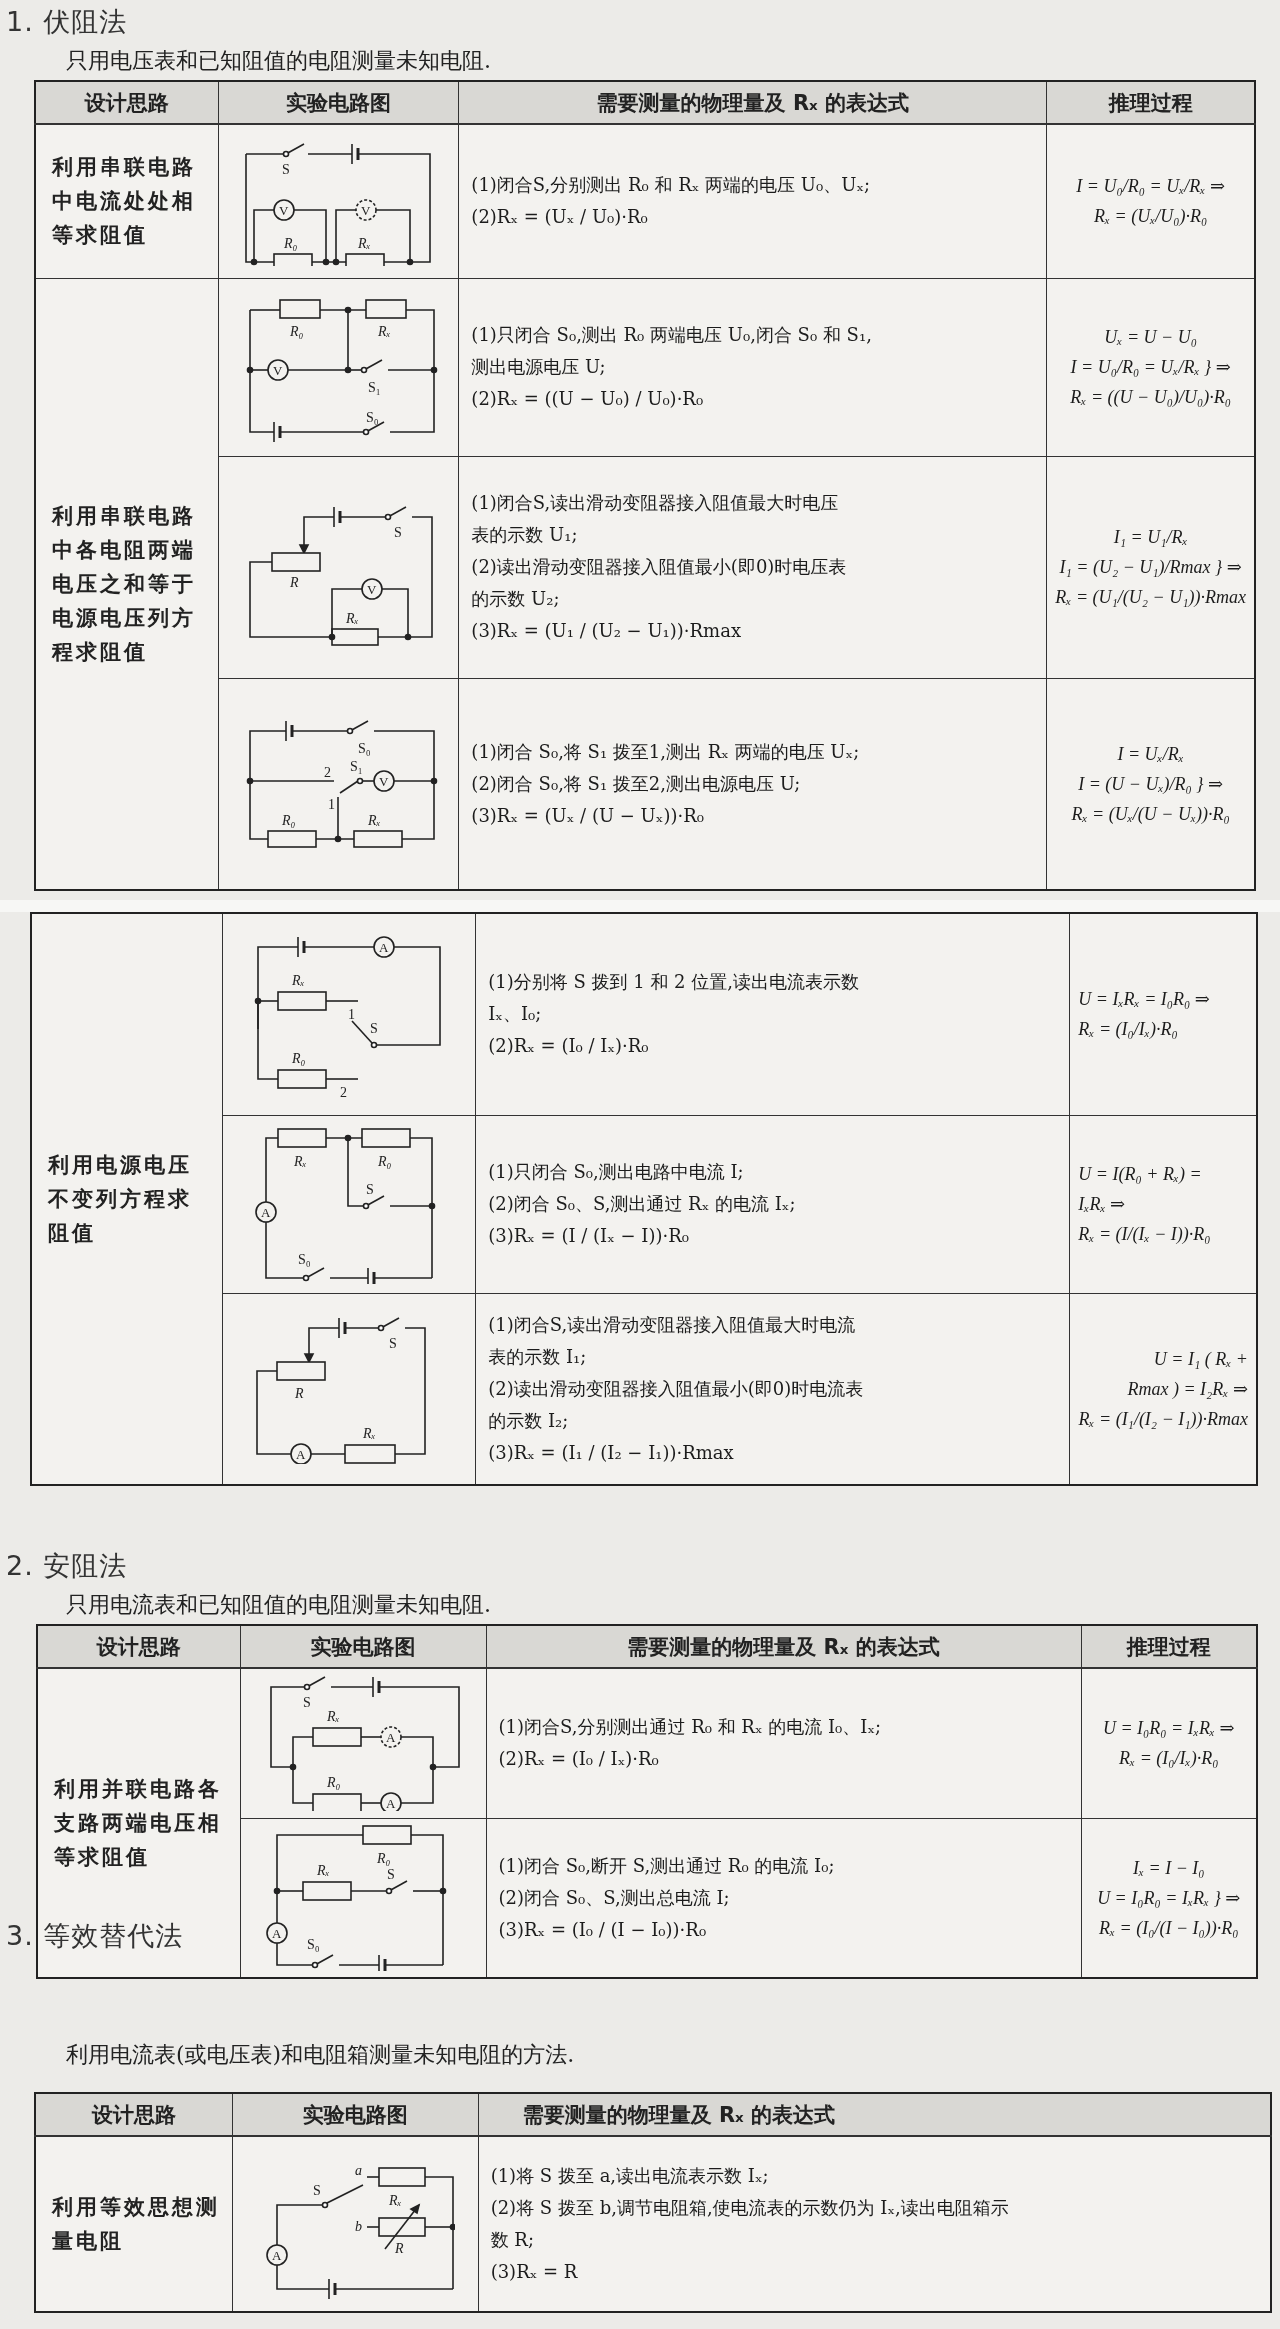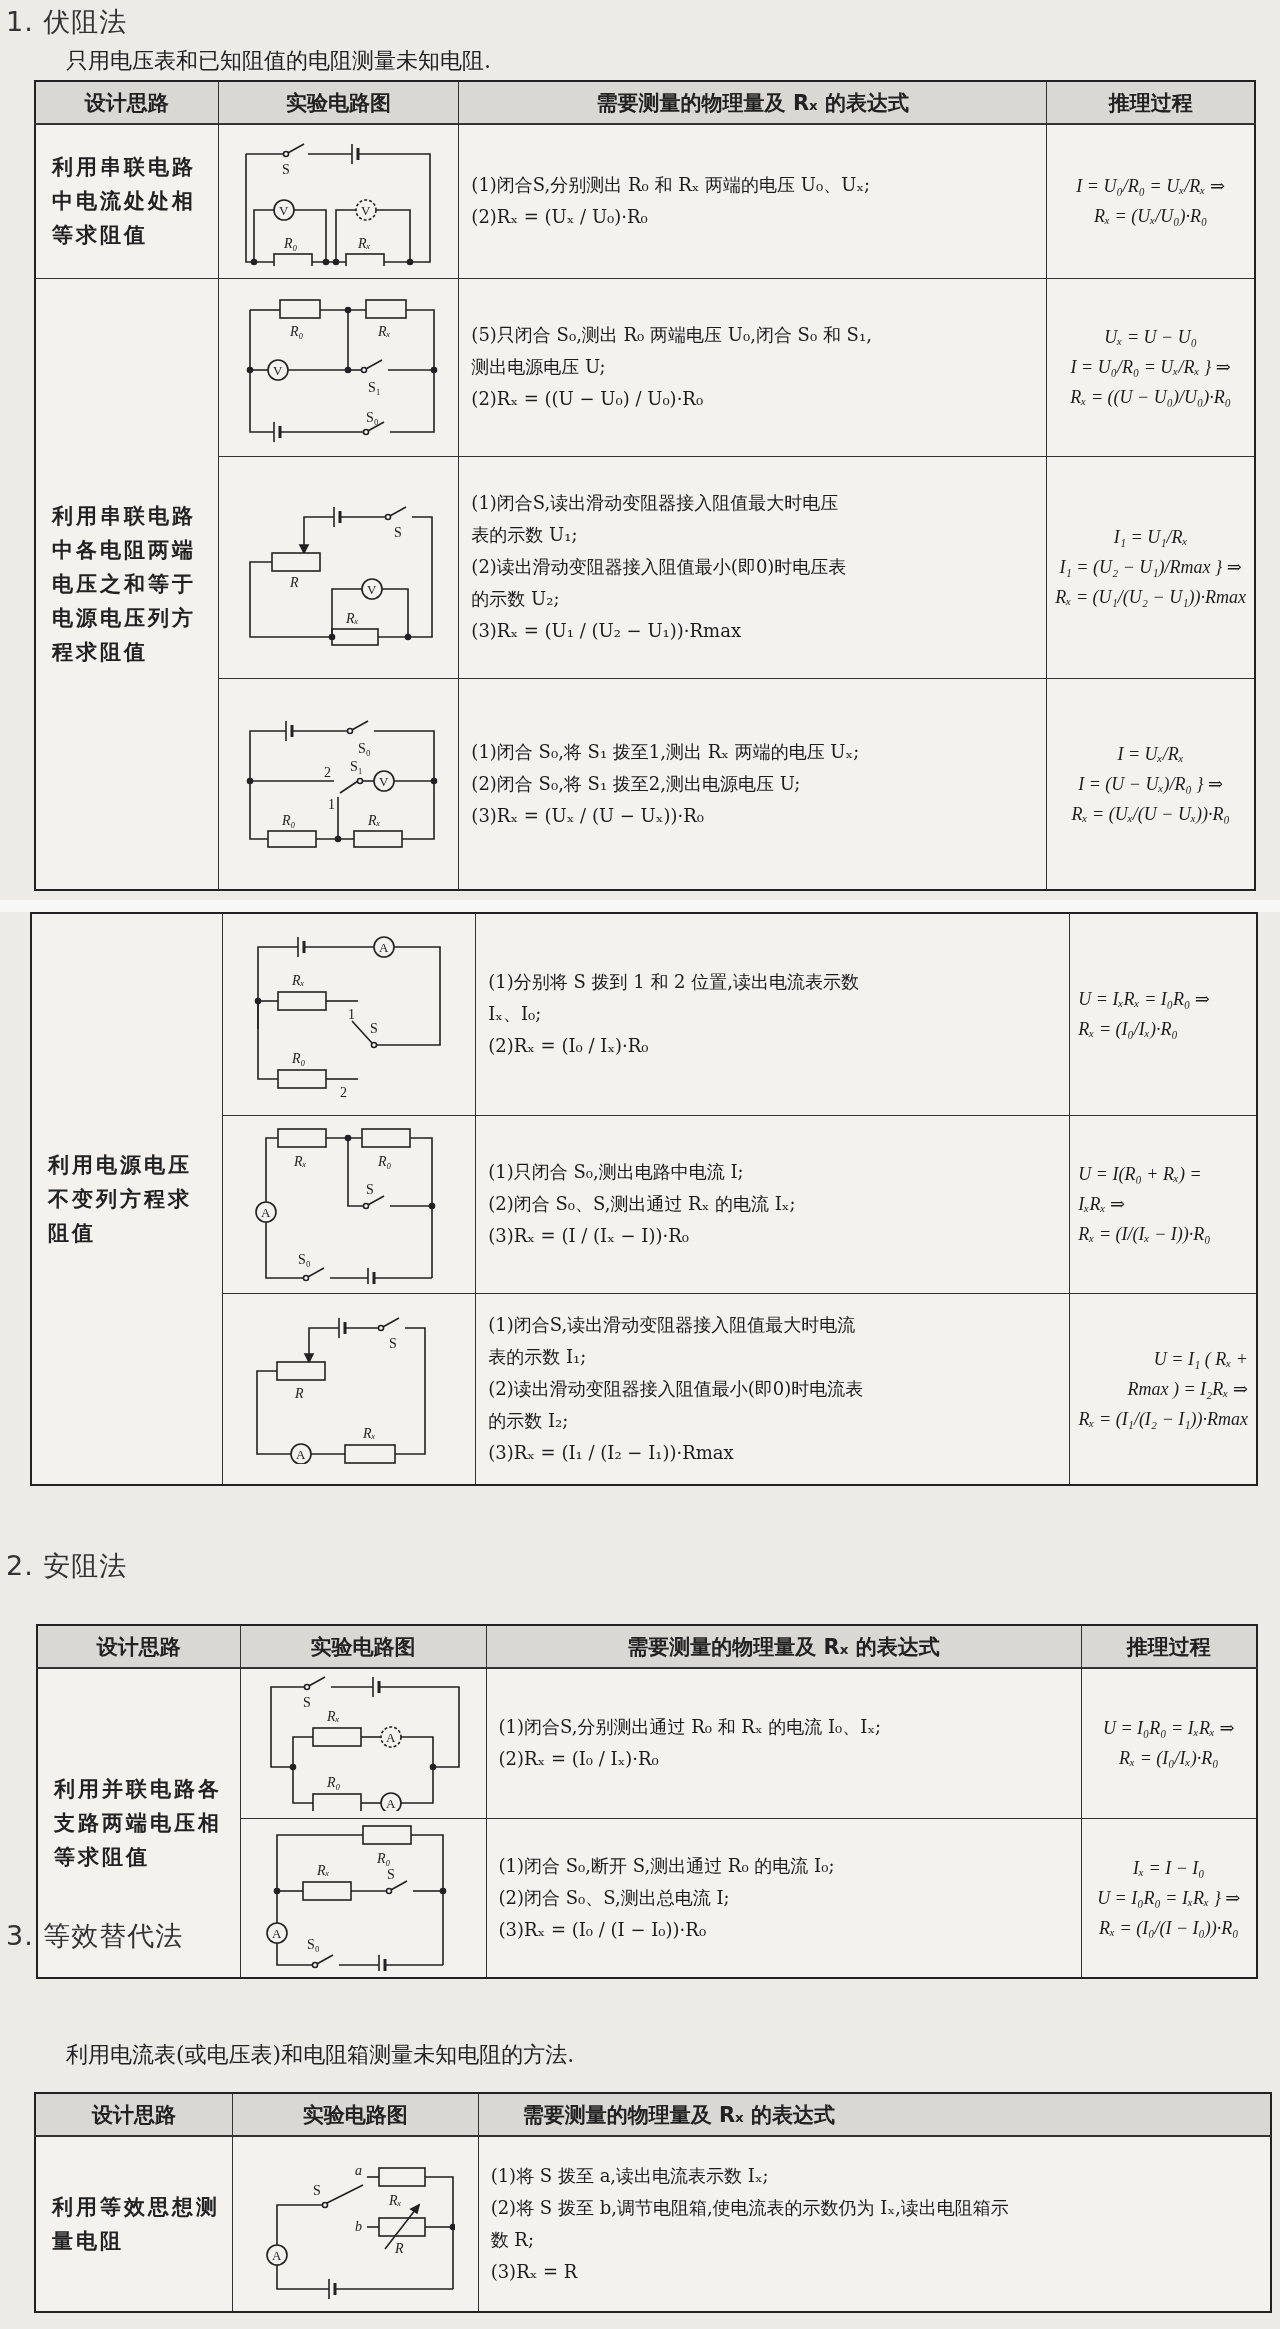--- a/index.html
+++ b/index.html
@@ -143,21 +143,21 @@
           <g fill="#222" stroke="none" font-family="Liberation Serif, serif" font-size="14">
             <text x="52" y="44" font-style="italic">R₀</text>
                 <text x="140" y="44" font-style="italic">Rₓ</text>
             <text x="35" y="83" font-size="13">V</text>
                 <text x="130" y="100">S₁</text>
                 <text x="128" y="130">S₀</text>
           </g>
         </svg>
       </td>
       <td class="steps">
-        <div>(5)只闭合 S₀,测出 R₀ 两端电压 U₀,闭合 S₀ 和 S₁,</div>
+        <div>(1)只闭合 S₀,测出 R₀ 两端电压 U₀,闭合 S₀ 和 S₁,</div>
         <div>测出电源电压 U;</div>
         <div>(2)Rₓ = ((U − U₀) / U₀)·R₀</div>
       </td>
       <td class="reason">
         <div class="math">Uₓ = U − U₀</div>
         <div class="math">I = U₀/R₀ = Uₓ/Rₓ  } ⇒</div>
         <div class="math">Rₓ = ((U − U₀)/U₀)·R₀</div>
       </td>
     </tr>
 
@@ -378,20 +378,21 @@
       <td class="reason" style="text-align:right;">
         <div class="math">U = I₁ ( Rₓ +</div>
         <div class="math">Rmax ) = I₂Rₓ ⇒</div>
         <div class="math">Rₓ = (I₁/(I₂ − I₁))·Rmax</div>
       </td>
     </tr>
   </tbody>
     </table>
 
   <div class="sec-title" style="top:1548px;">2. 安阻法</div>
+  <div class="sec-desc" style="top:1590px;">只用电流表和已知阻值的电阻测量未知电阻.</div>
 
   <table class="tbl" style="left:36px; top:1624px; width:1222px;">
     <colgroup>
         <col style="width:204px">
         <col style="width:246px">
         <col style="width:596px">
         <col style="width:176px">
       </colgroup>
     <tbody>
         <tr>

